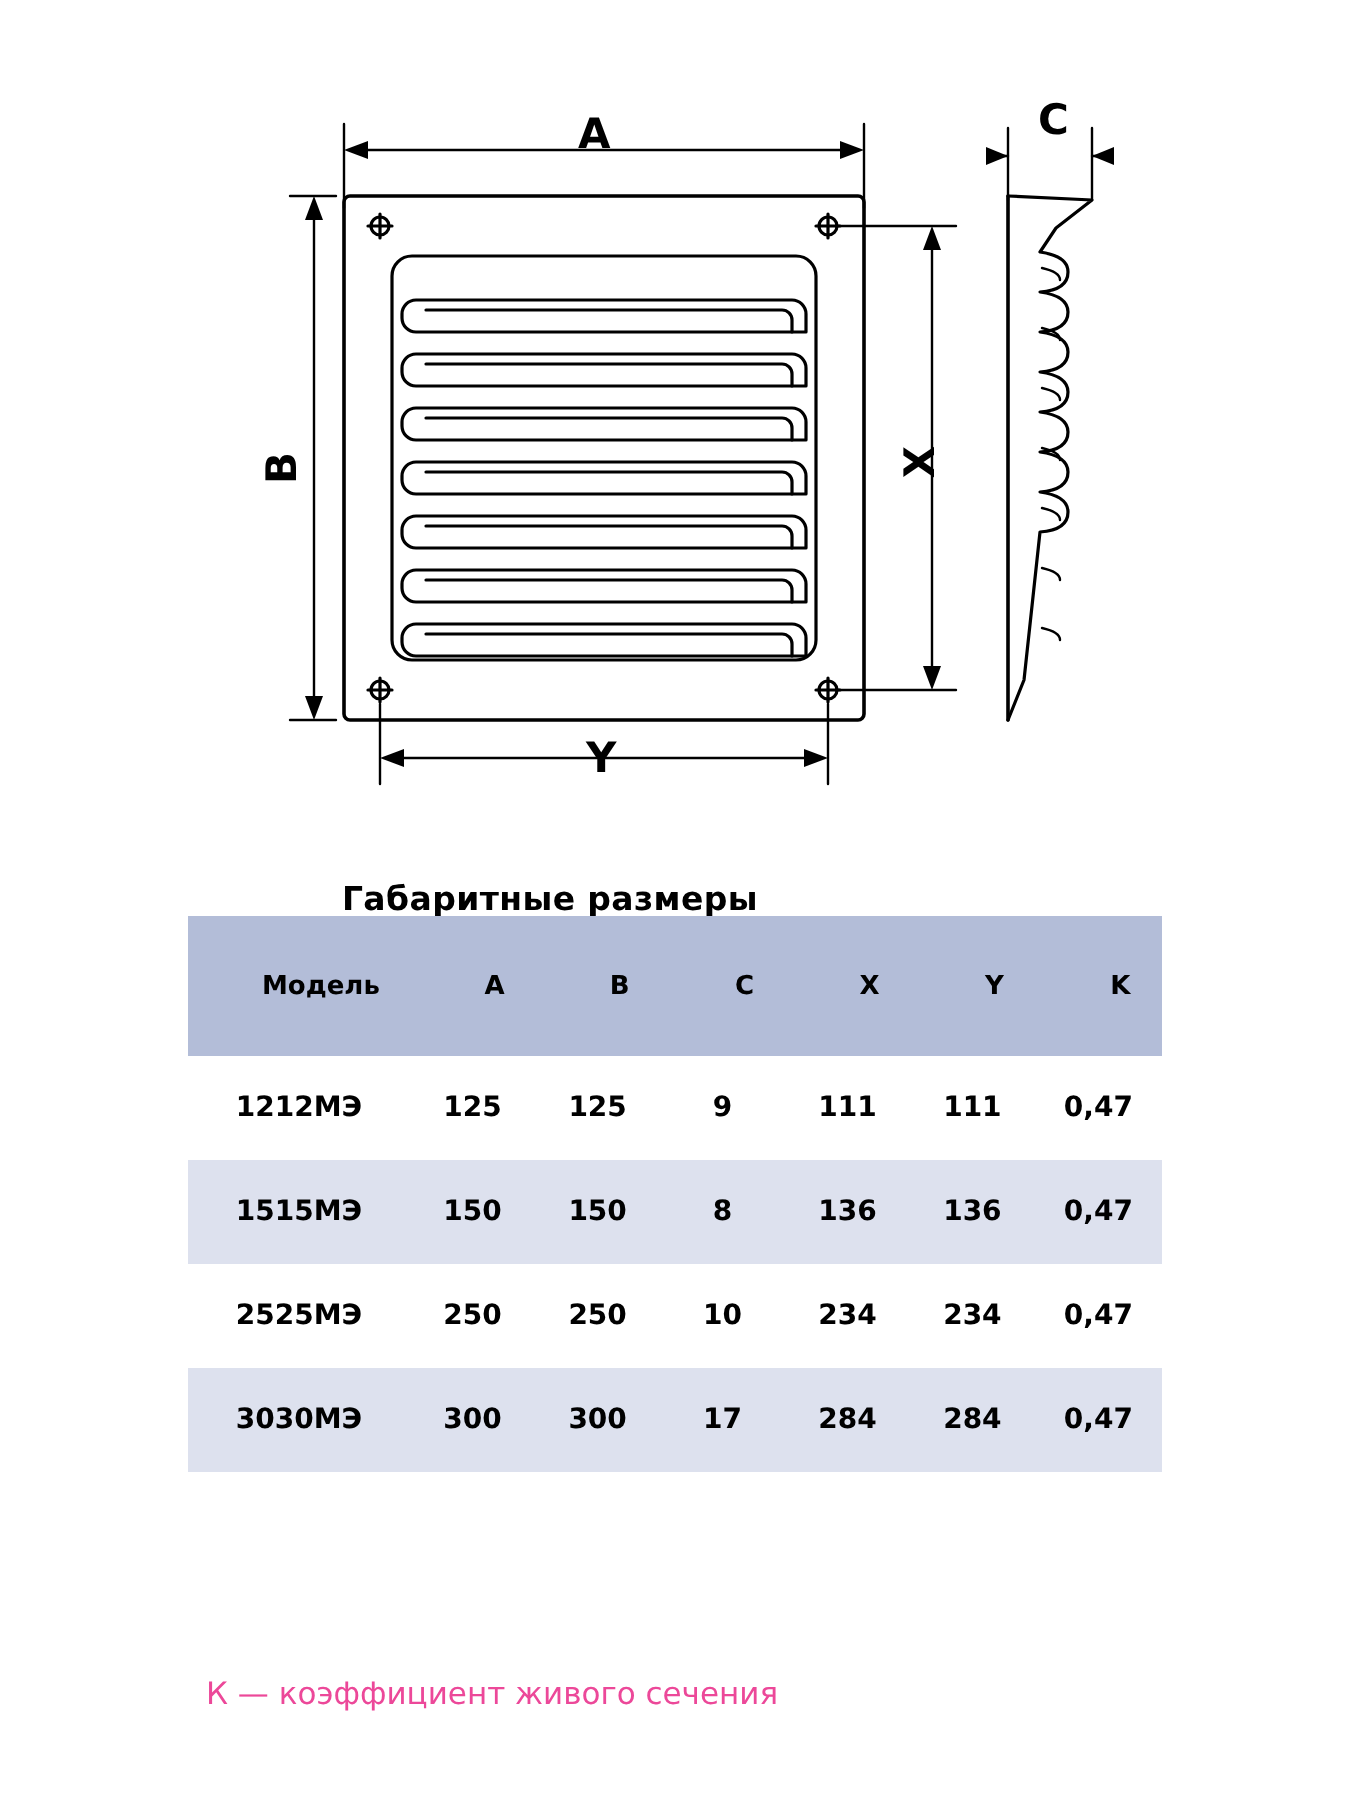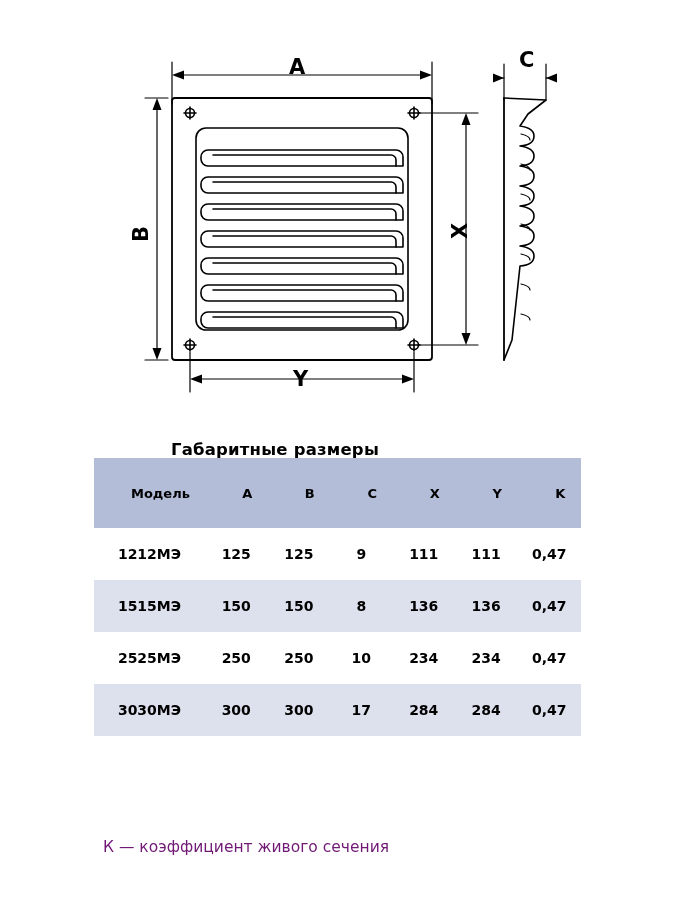--- a/index.html
+++ b/index.html
@@ -86,21 +86,21 @@
   }
   table.dims td.col, table.dims th.col {
     width: 62px;
   }
 
   .footnote {
     position: absolute;
     left: 103px;
     top: 838px;
     font-size: 15.5px;
-    color: #701a75;
+    color: #ec4899;
   }
 </style>
 </head>
 <body>
 
 <div class="page">
 
   <svg class="drawing" viewBox="0 0 675 420">
     <g fill="none" stroke="#000" stroke-width="1.6" stroke-linecap="round" stroke-linejoin="round">
 

